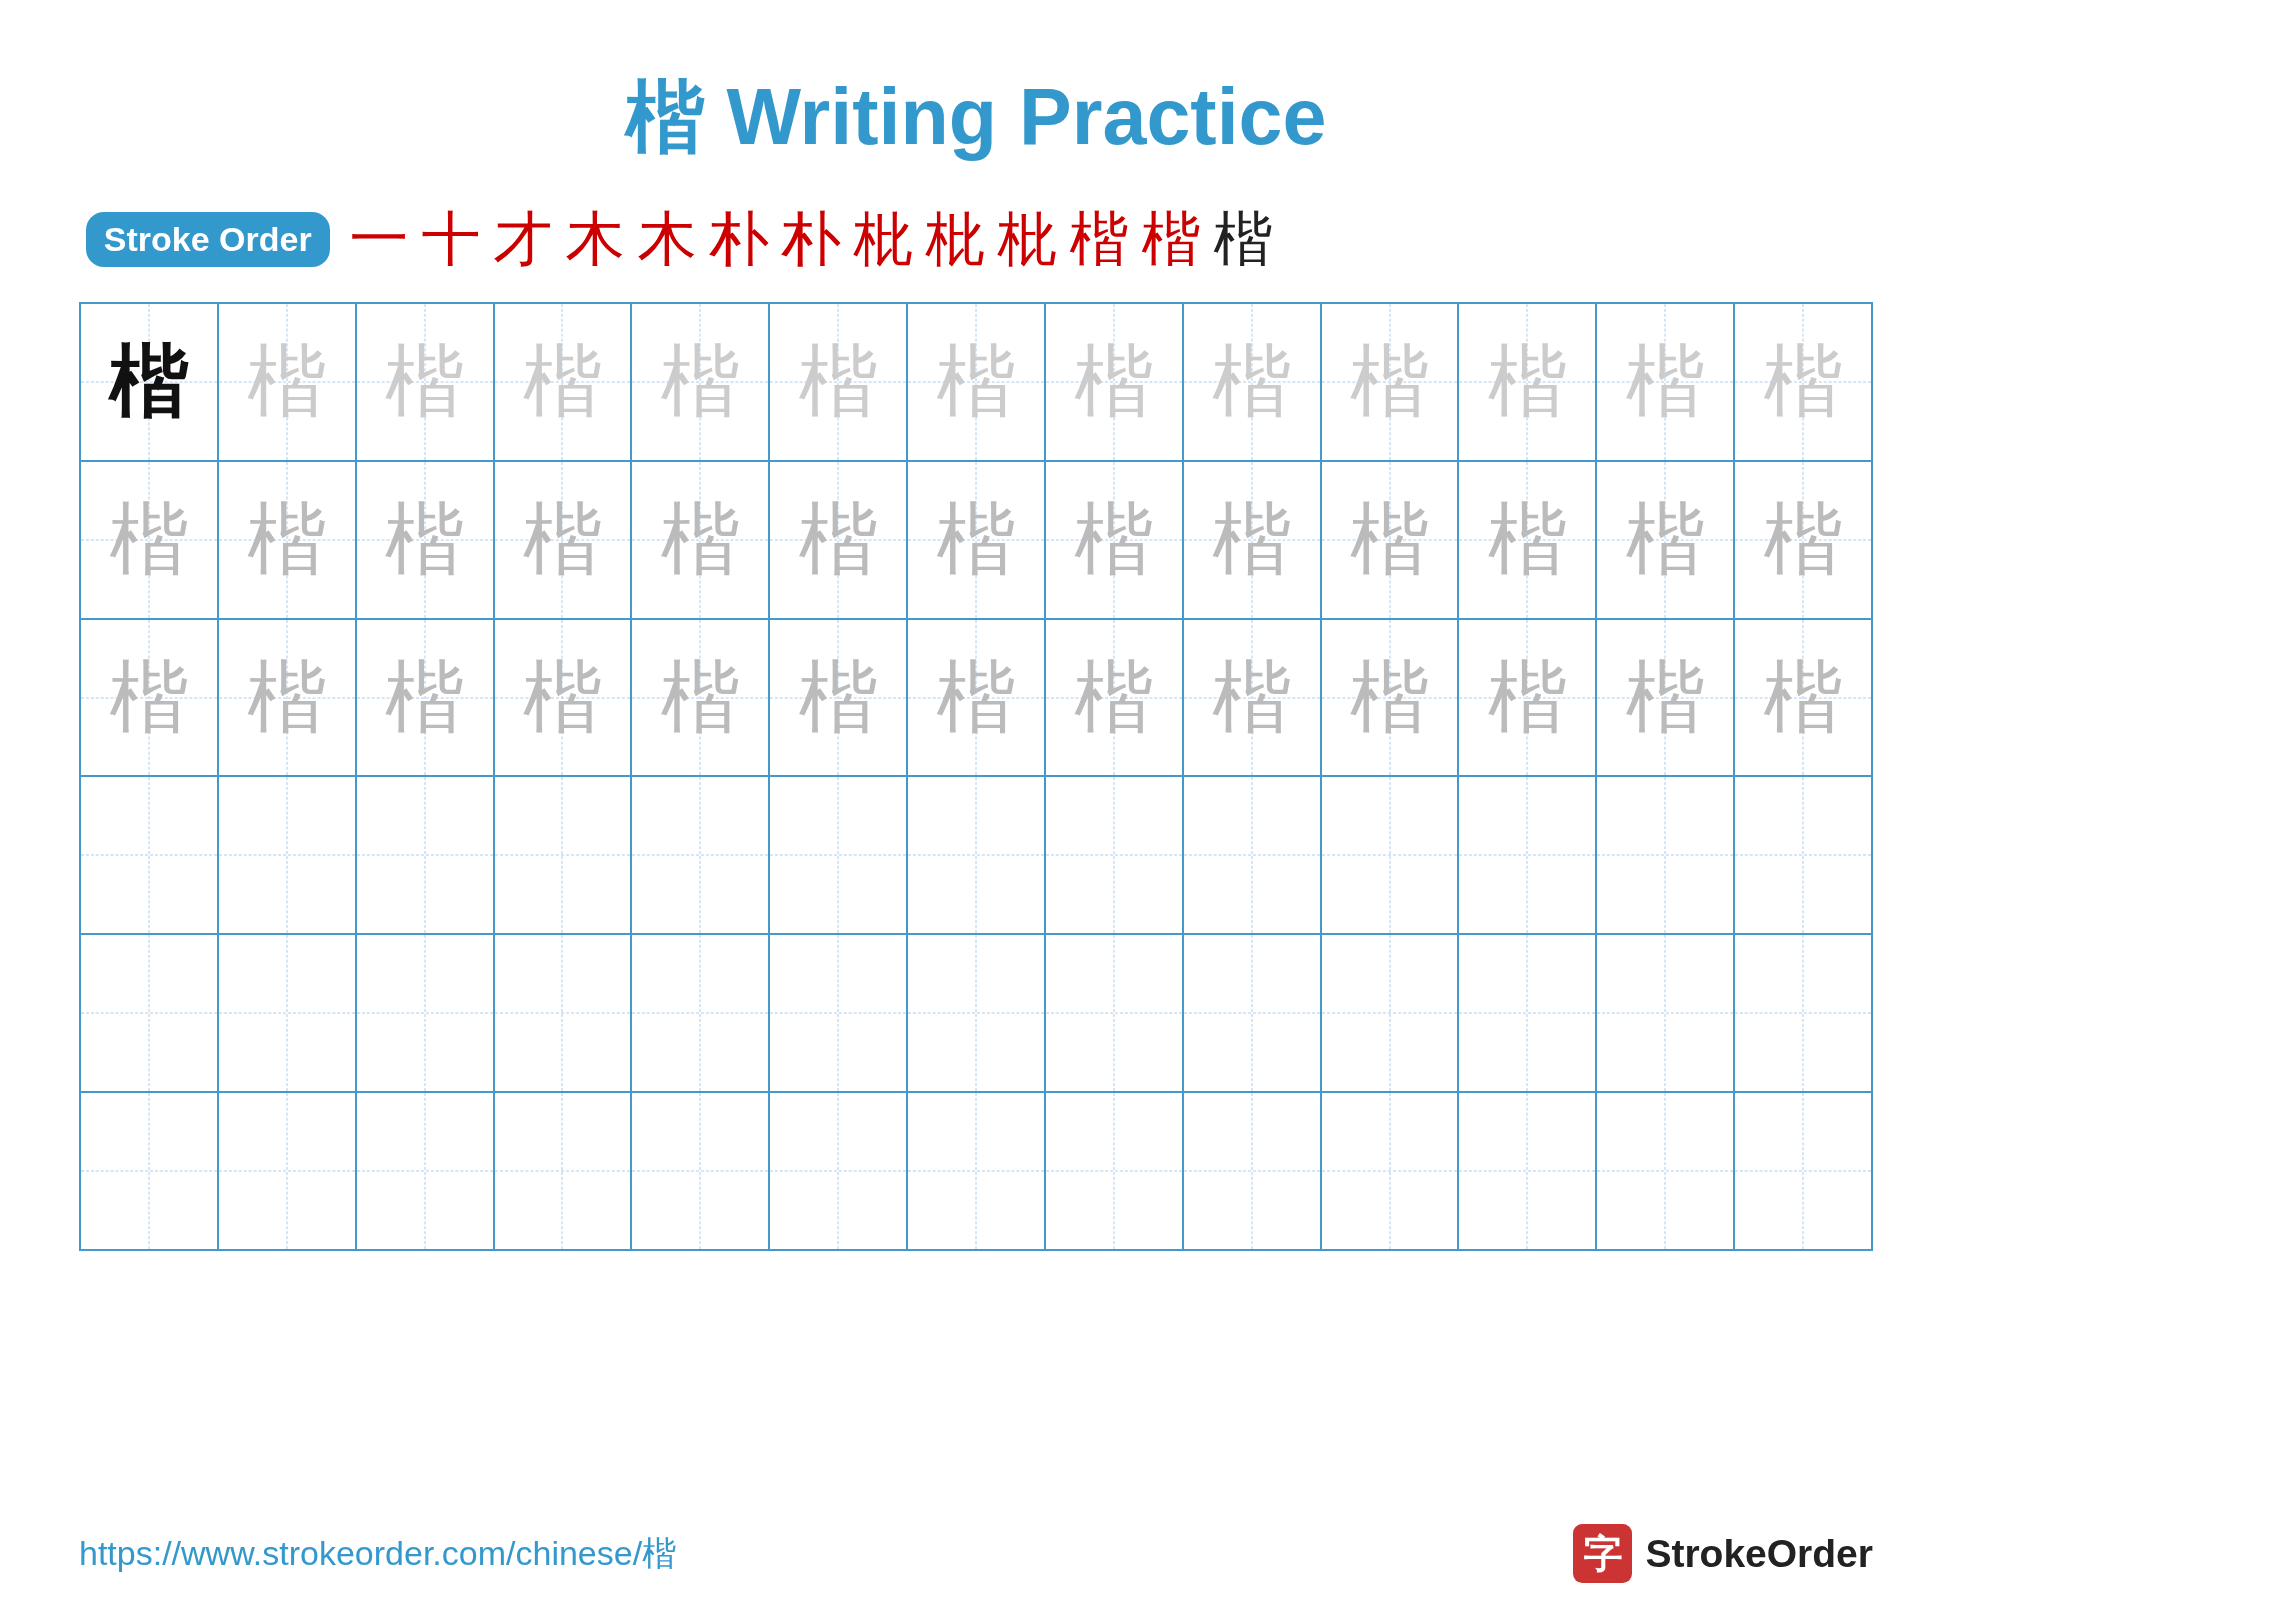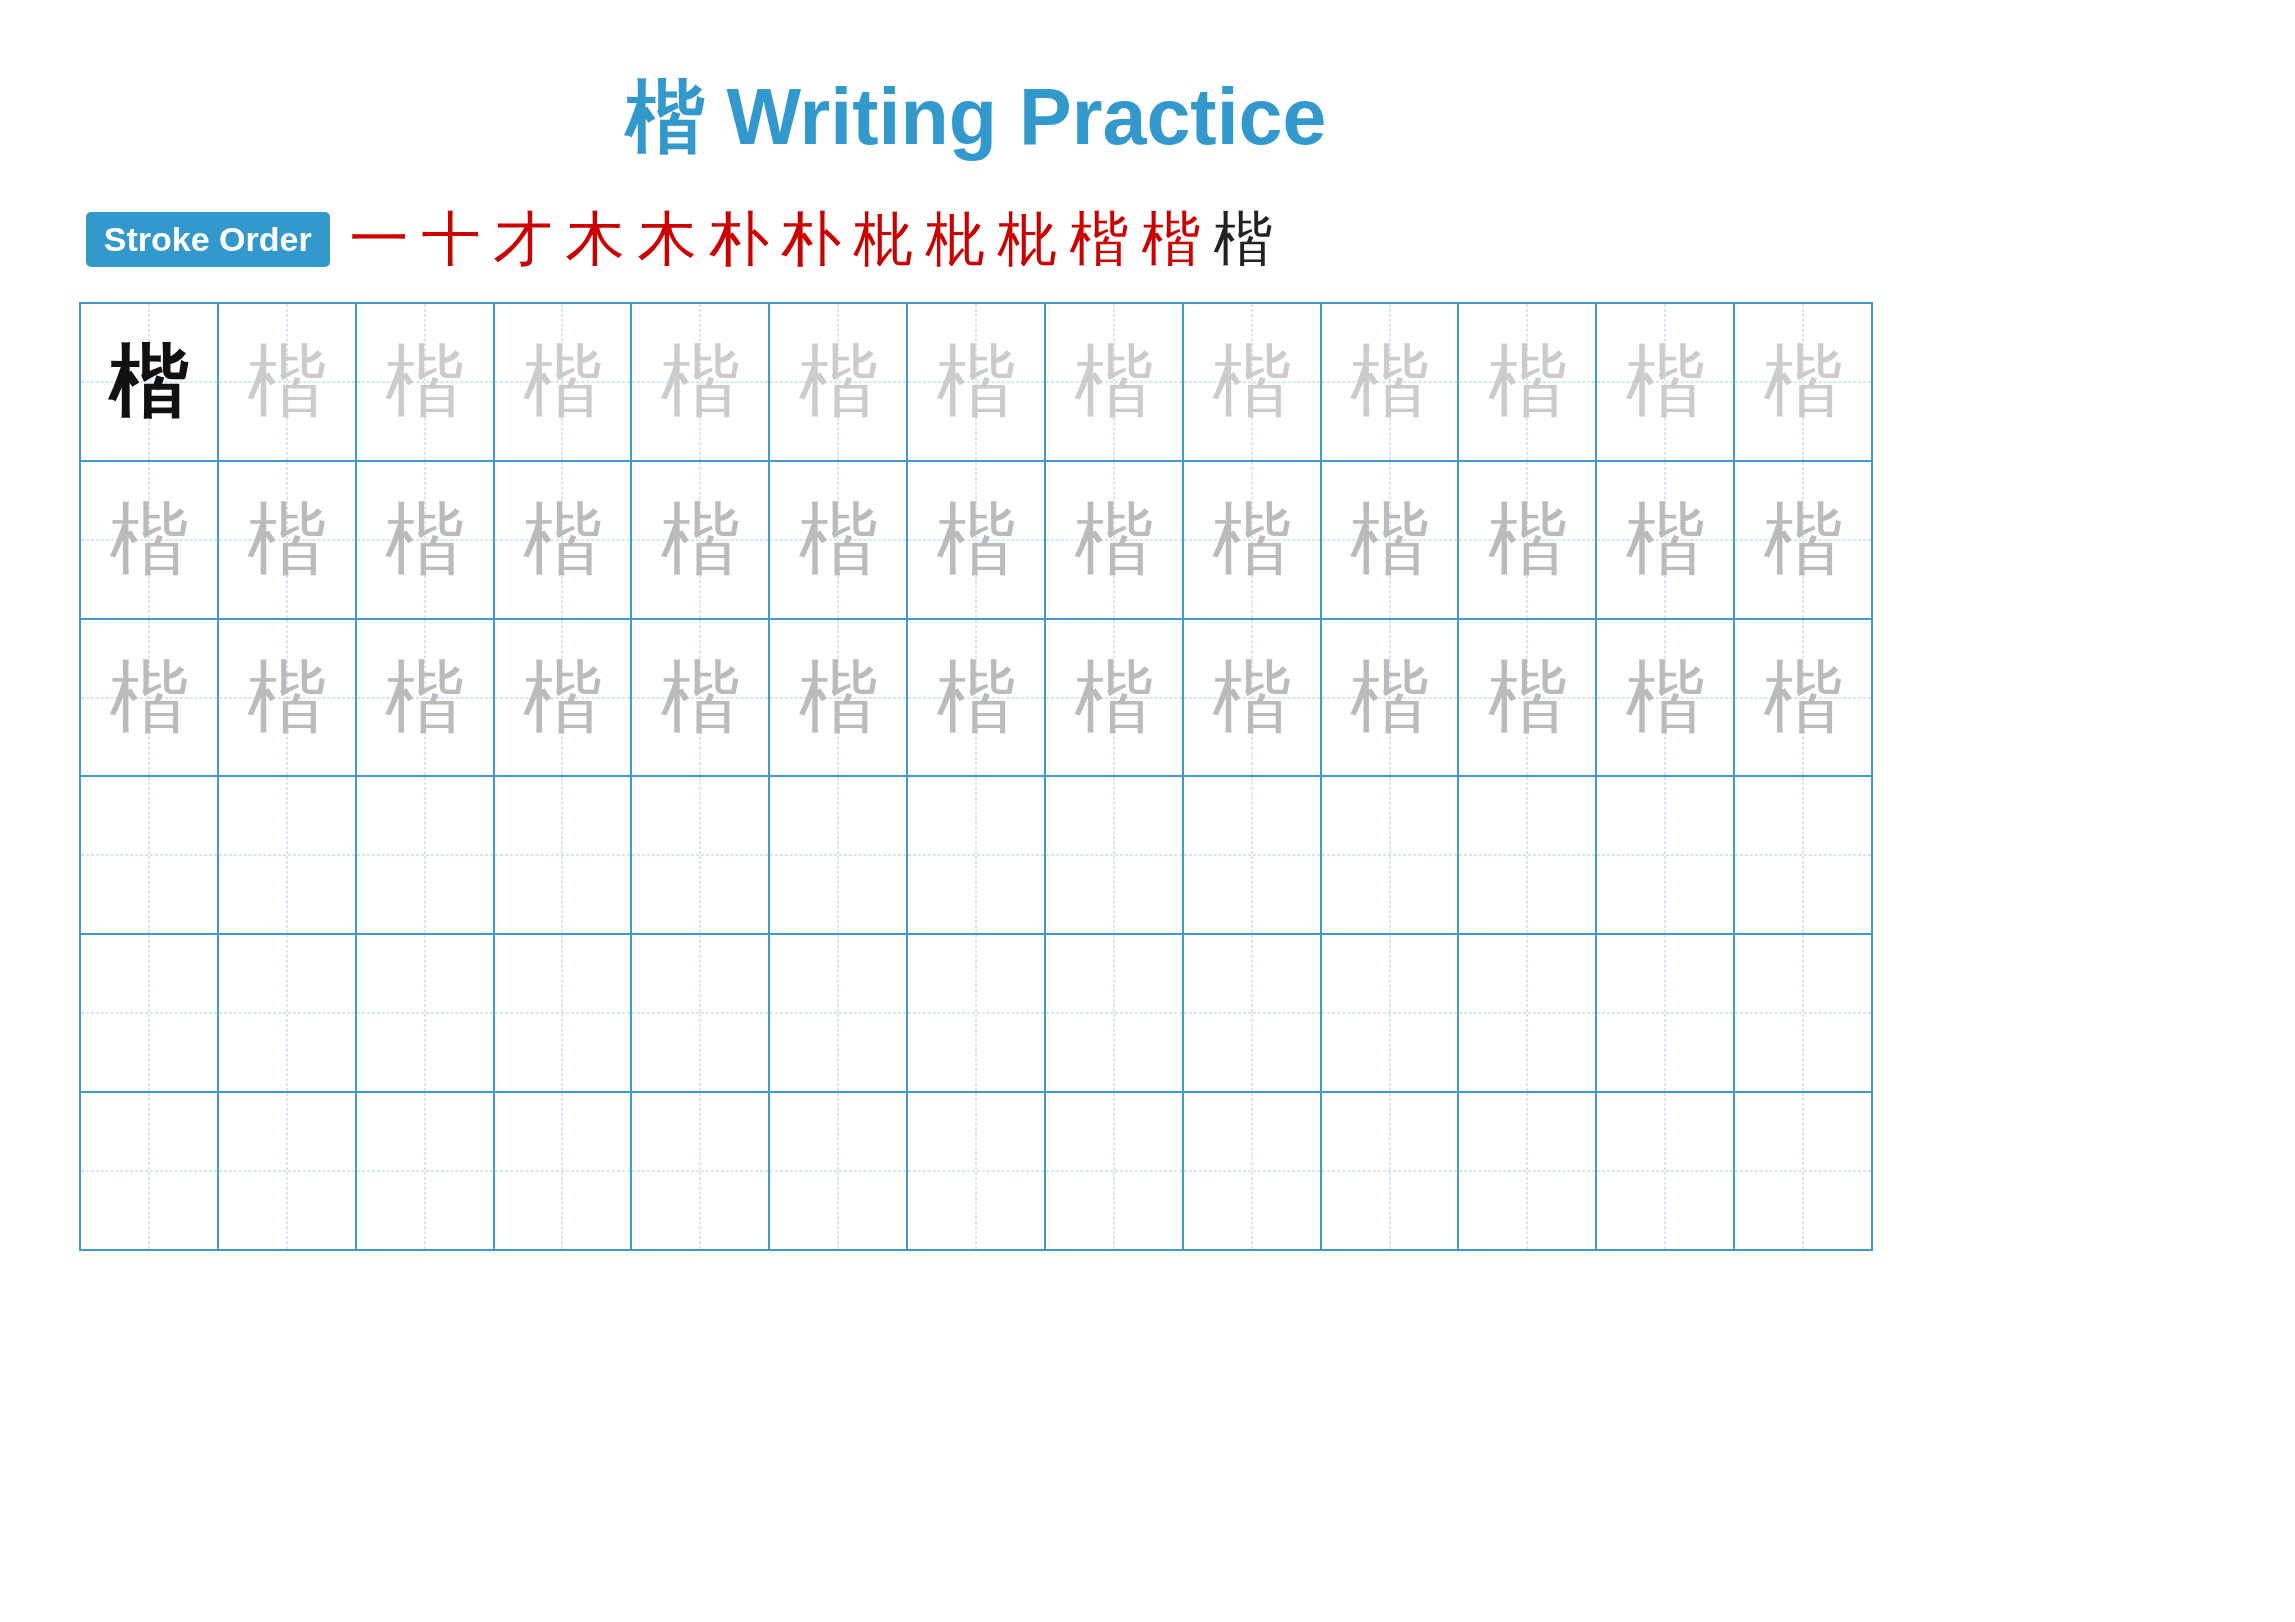--- a/index.html
+++ b/index.html
@@ -43,21 +43,21 @@
       gap: 19.6px;
       padding-left: 6.5px;
     }
 
     .stroke-order-badge {
       background: #3399cc;
       color: white;
       font-size: 34px;
       font-weight: bold;
       padding: 7.9px 18.3px;
-      border-radius: 5px;
+      border-radius: 18px;
       white-space: nowrap;
       font-family: Arial, sans-serif;
     }
 
     .stroke-chars {
       display: flex;
       align-items: center;
       gap: 13px;
     }
 
@@ -358,15 +358,24 @@
       <div class="grid-cell"></div>
       <div class="grid-cell"></div>
       <div class="grid-cell"></div>
       <div class="grid-cell"></div>
       <div class="grid-cell"></div>
       <div class="grid-cell"></div>
       <div class="grid-cell"></div>
       <div class="grid-cell"></div>
     </div>
 
+  <div class="footer">
+    <span class="footer-url">https://www.strokeorder.com/chinese/楷</span>
+    <div class="footer-logo">
+      <div class="footer-logo-icon">
+        <span>字</span>
+      </div>
+      <span class="footer-logo-text">StrokeOrder</span>
+    </div>
+  </div>
 
 </div>
 
 
 </body></html>

